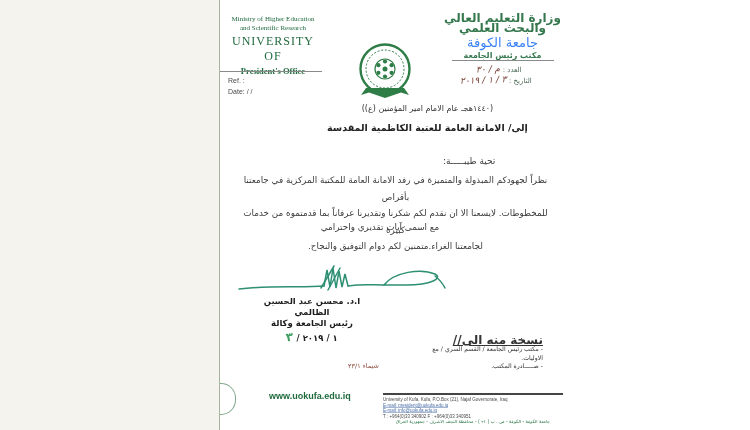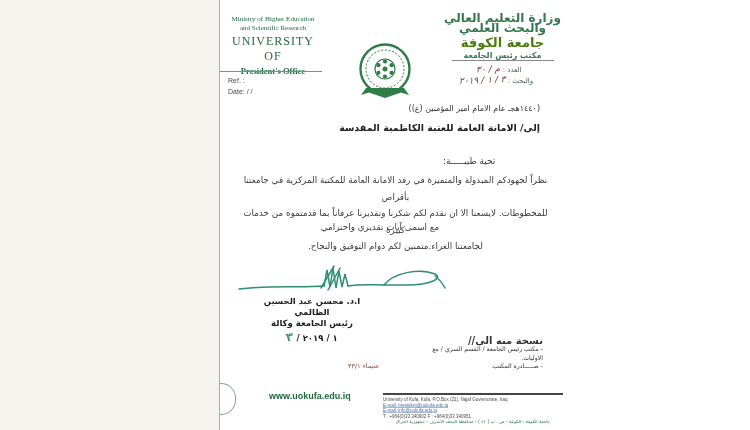--- a/index.html
+++ b/index.html
@@ -16,50 +16,50 @@
   .lh-en .uof{font-size:12px;font-weight:normal;letter-spacing:1px;margin-top:2px;}
   .lh-en .kufa{font-size:15px;font-weight:bold;letter-spacing:5px;line-height:14px;}
   .lh-en .office{font-size:8.5px;font-weight:bold;margin-top:2px;}
   .lh-rule{left:220px;top:71px;width:102px;height:1px;background:#8a8a8a;}
   .refdate{left:228px;top:75px;color:#4a4a4a;font-size:7px;line-height:11px;
            font-family:"Liberation Sans","DejaVu Sans",sans-serif;}
 
   
   .lh-ar{left:440px;top:14px;width:125px;text-align:center;direction:rtl;color:#35784e;}
   .lh-ar .min{font-size:12px;line-height:9.5px;font-weight:bold;}
-  .lh-ar .univ{font-size:13px;font-weight:bold;color:#4d7c0f;line-height:15px;margin-top:2px;}
+  .lh-ar .univ{font-size:13px;font-weight:normal;color:#3b82f6;line-height:15px;margin-top:2px;}
   .lh-ar .office{font-size:8px;font-weight:bold;margin-top:1px;}
   .ar-rule{left:452px;top:60px;width:102px;height:1px;background:#8a8a8a;}
   .numrow{left:436px;top:64px;width:126px;direction:rtl;text-align:center;font-size:7px;color:#4c6a55;}
   .daterow{left:430px;top:75px;width:132px;direction:rtl;text-align:center;font-size:7px;color:#4c6a55;}
   .hand{color:#7a4238;font-size:9px;font-style:italic;display:inline-block;transform:rotate(-2deg);}
 
   
-  .head-center{left:315px;top:104px;width:225px;text-align:right;direction:rtl;color:#333;}
+  .head-center{left:315px;top:104px;width:225px;text-align:center;direction:rtl;color:#333;}
   .yearnote{font-size:8px;line-height:10px;}
   .toline{font-size:9.5px;font-weight:bold;color:#222;margin-top:8px;}
   .subjline{font-size:9px;font-weight:bold;color:#222;margin-top:8px;}
 
   
   .greeting{left:443px;top:156px;width:110px;direction:rtl;text-align:left;font-size:9px;color:#3b3b3b;}
   .bodytxt{left:238px;top:172px;width:315px;direction:rtl;text-align:center;
            font-size:8.8px;line-height:16.5px;color:#3b3b3b;}
   .closing{left:300px;top:222px;width:160px;text-align:center;direction:rtl;font-size:8.8px;color:#3b3b3b;}
 
   
   .sig-svg{left:236px;top:264px;}
   .sigblock{left:250px;top:296px;width:124px;text-align:center;direction:rtl;color:#1d1d1d;}
   .signame{font-size:8.5px;font-weight:bold;line-height:11px;}
   .sigtitle{font-size:8.5px;font-weight:bold;line-height:11px;}
   .sigdate{direction:ltr;font-size:8.5px;font-weight:bold;margin-top:1px;}
   .dayhand{color:#3f9d63;font-size:12px;font-weight:bold;display:inline-block;transform:rotate(-8deg);}
 
   
   .cc{left:410px;top:336px;width:133px;direction:rtl;text-align:right;color:#333;}
-  .cc .h{font-size:10px;font-weight:bold;line-height:9px;}
+  .cc .h{font-size:12px;font-weight:bold;text-decoration:underline;line-height:9px;}
   .cc .i{font-size:6.2px;line-height:8.5px;}
   .clerk{left:348px;top:362px;font-size:6.5px;color:#8a4a3c;direction:rtl;transform:rotate(-1deg);}
 
   
   .halfcircle{left:220px;top:383px;width:15px;height:30px;border:1px solid #7fa98c;border-left:none;
               border-radius:0 15px 15px 0;background:#fff;}
   .website{left:233px;top:391px;font-size:9px;font-weight:bold;color:#1f6b3e;
            font-family:"Liberation Sans","DejaVu Sans",sans-serif;margin-left:36px;}
   .addr{left:383px;top:393px;width:180px;}
   .addr .bar{height:2px;background:#454545;margin-bottom:2px;}
@@ -110,21 +110,21 @@
   <div class="min">والبحث العلمي</div>
   <div class="univ">جامعة الكوفة</div>
   <div class="office">مكتب رئيس الجامعة</div>
 </div>
 <div class="abs ar-rule"></div>
 <div class="abs numrow">
   <span>العدد :</span>
   <span class="hand">م / ٣٠</span>
 </div>
 <div class="abs daterow">
-  <span>والبحث :</span>
+  <span>التاريخ :</span>
   <span class="hand">٣ / ١ / ٢٠١٩</span>
 </div>
 
 <div class="abs head-center">
   <div class="yearnote">(١٤٤٠هجـ عام الامام امير المؤمنين (ع))</div>
   <div class="toline">إلى/ الامانة العامة للعتبة الكاظمية المقدسة</div>
 </div>
 
 <div class="abs greeting">تحية طيبـــــة:</div>
 <div class="abs bodytxt">

